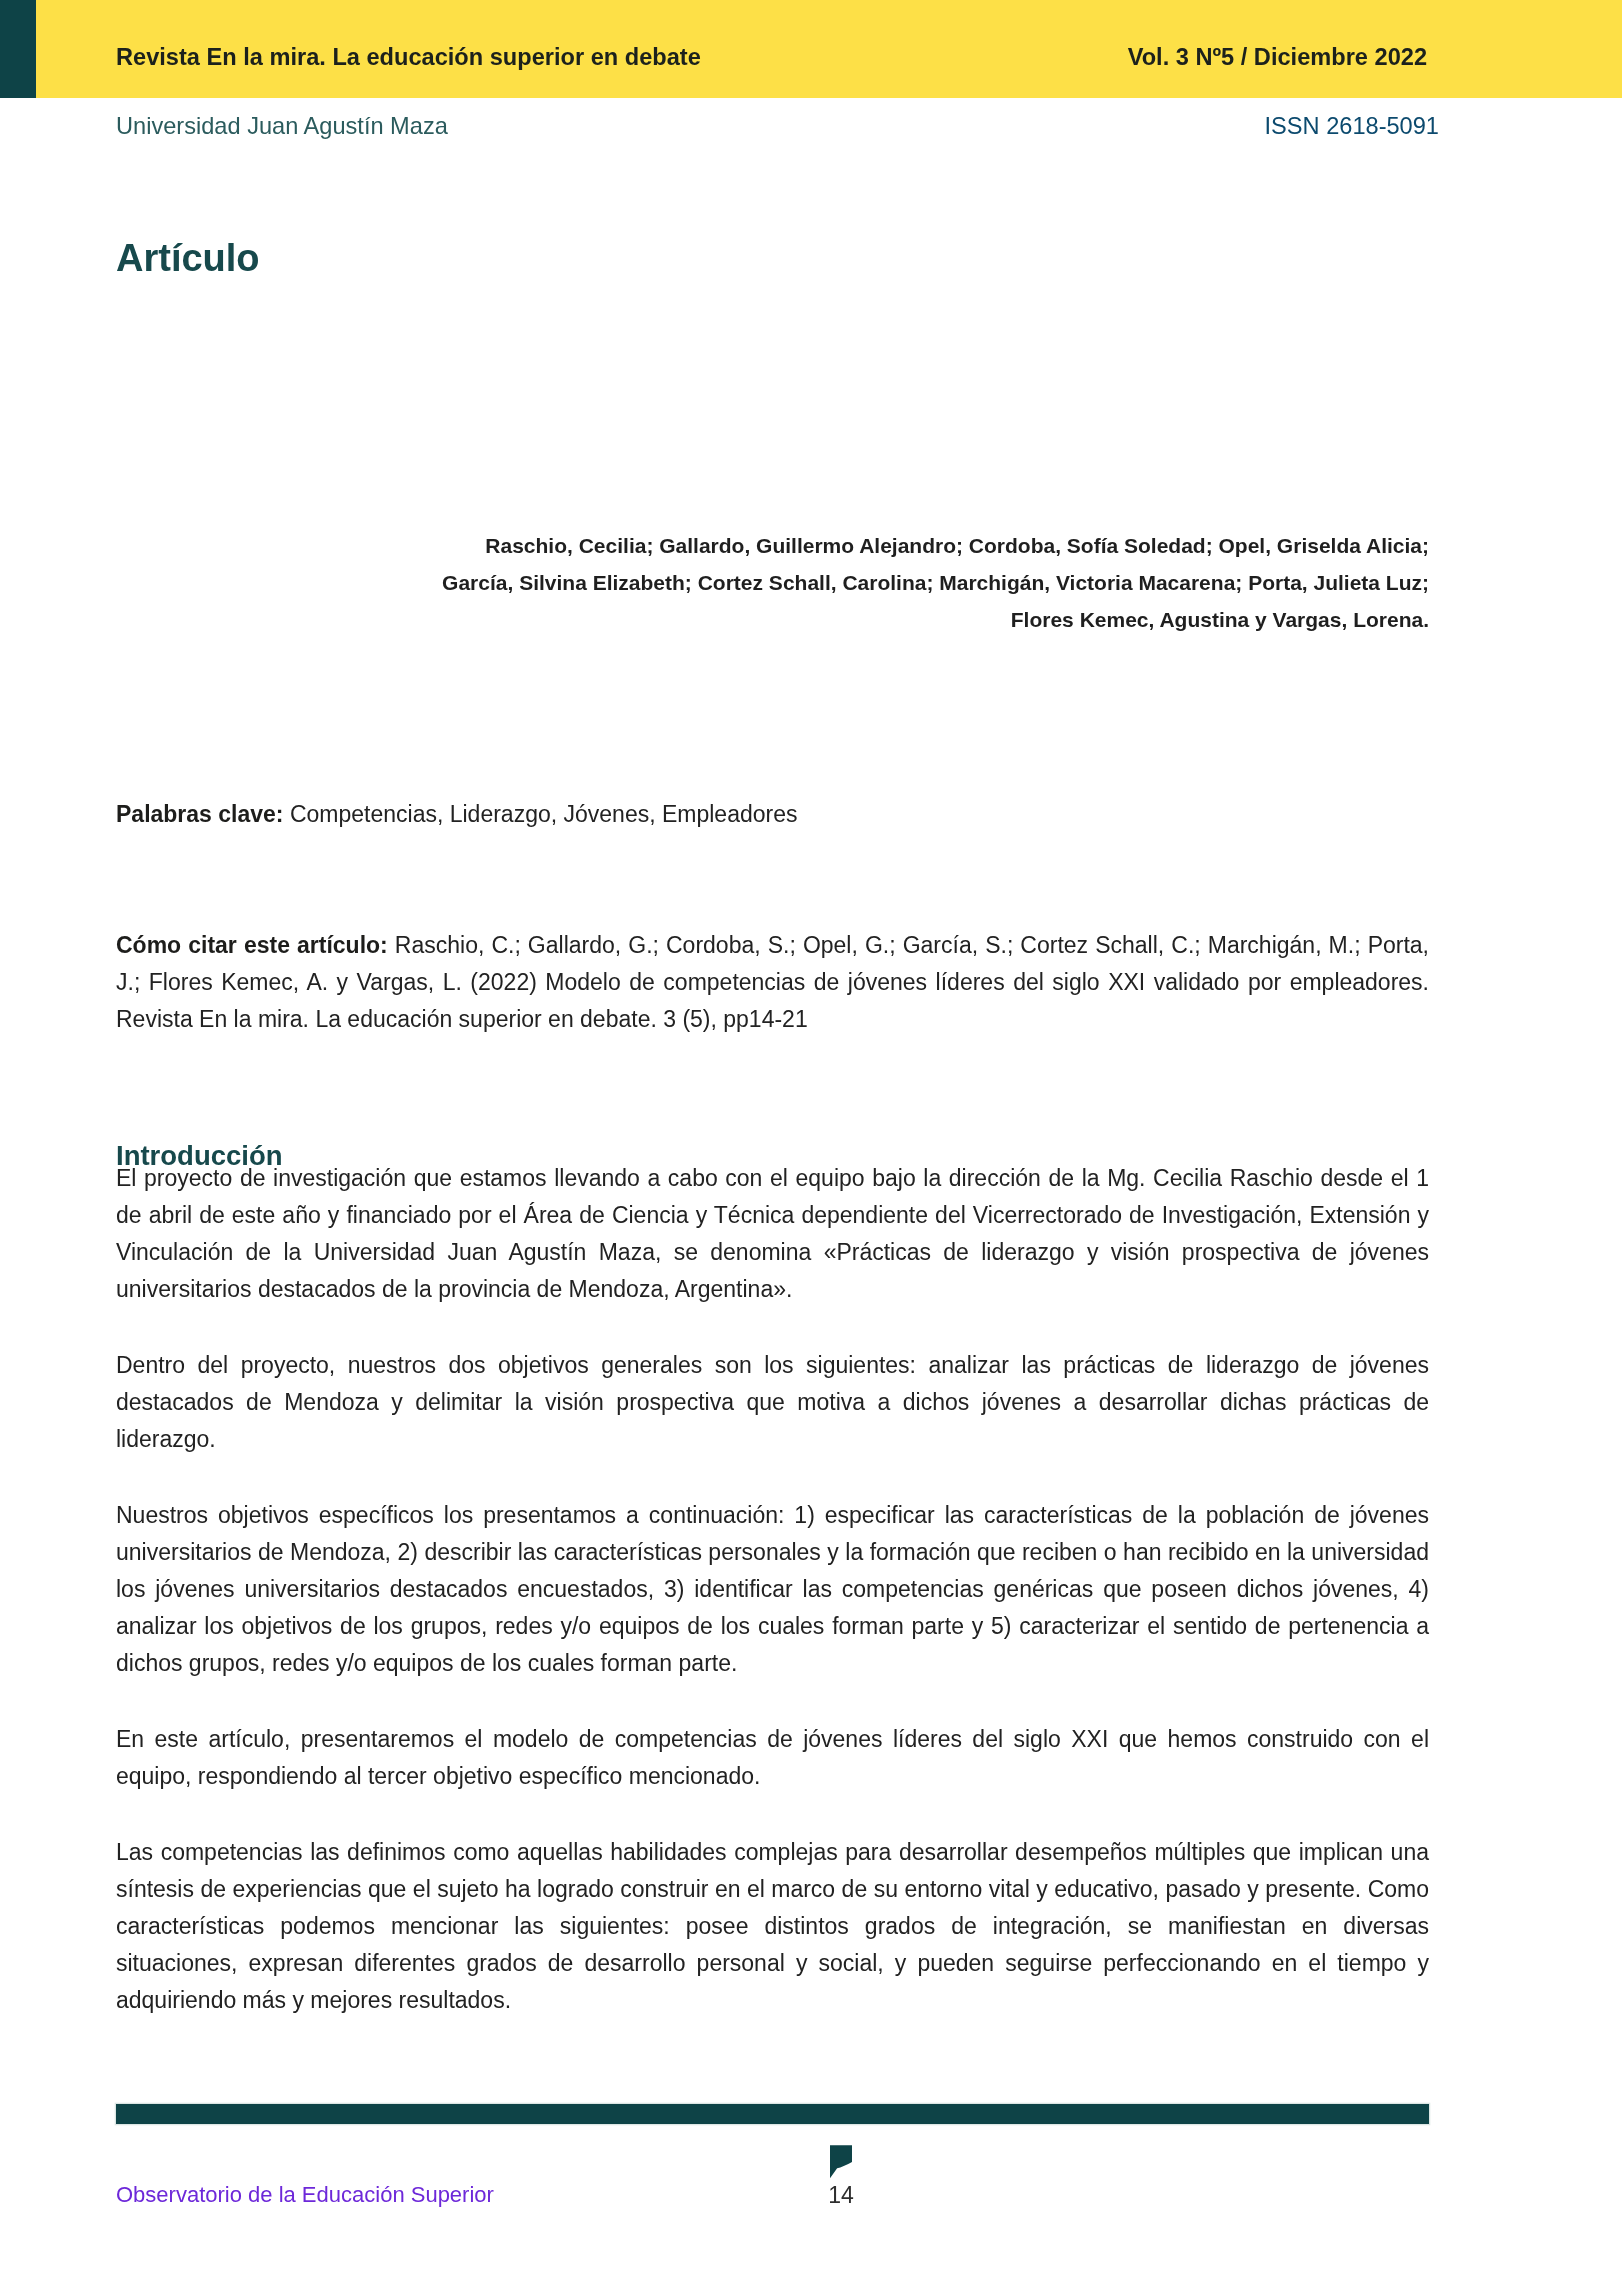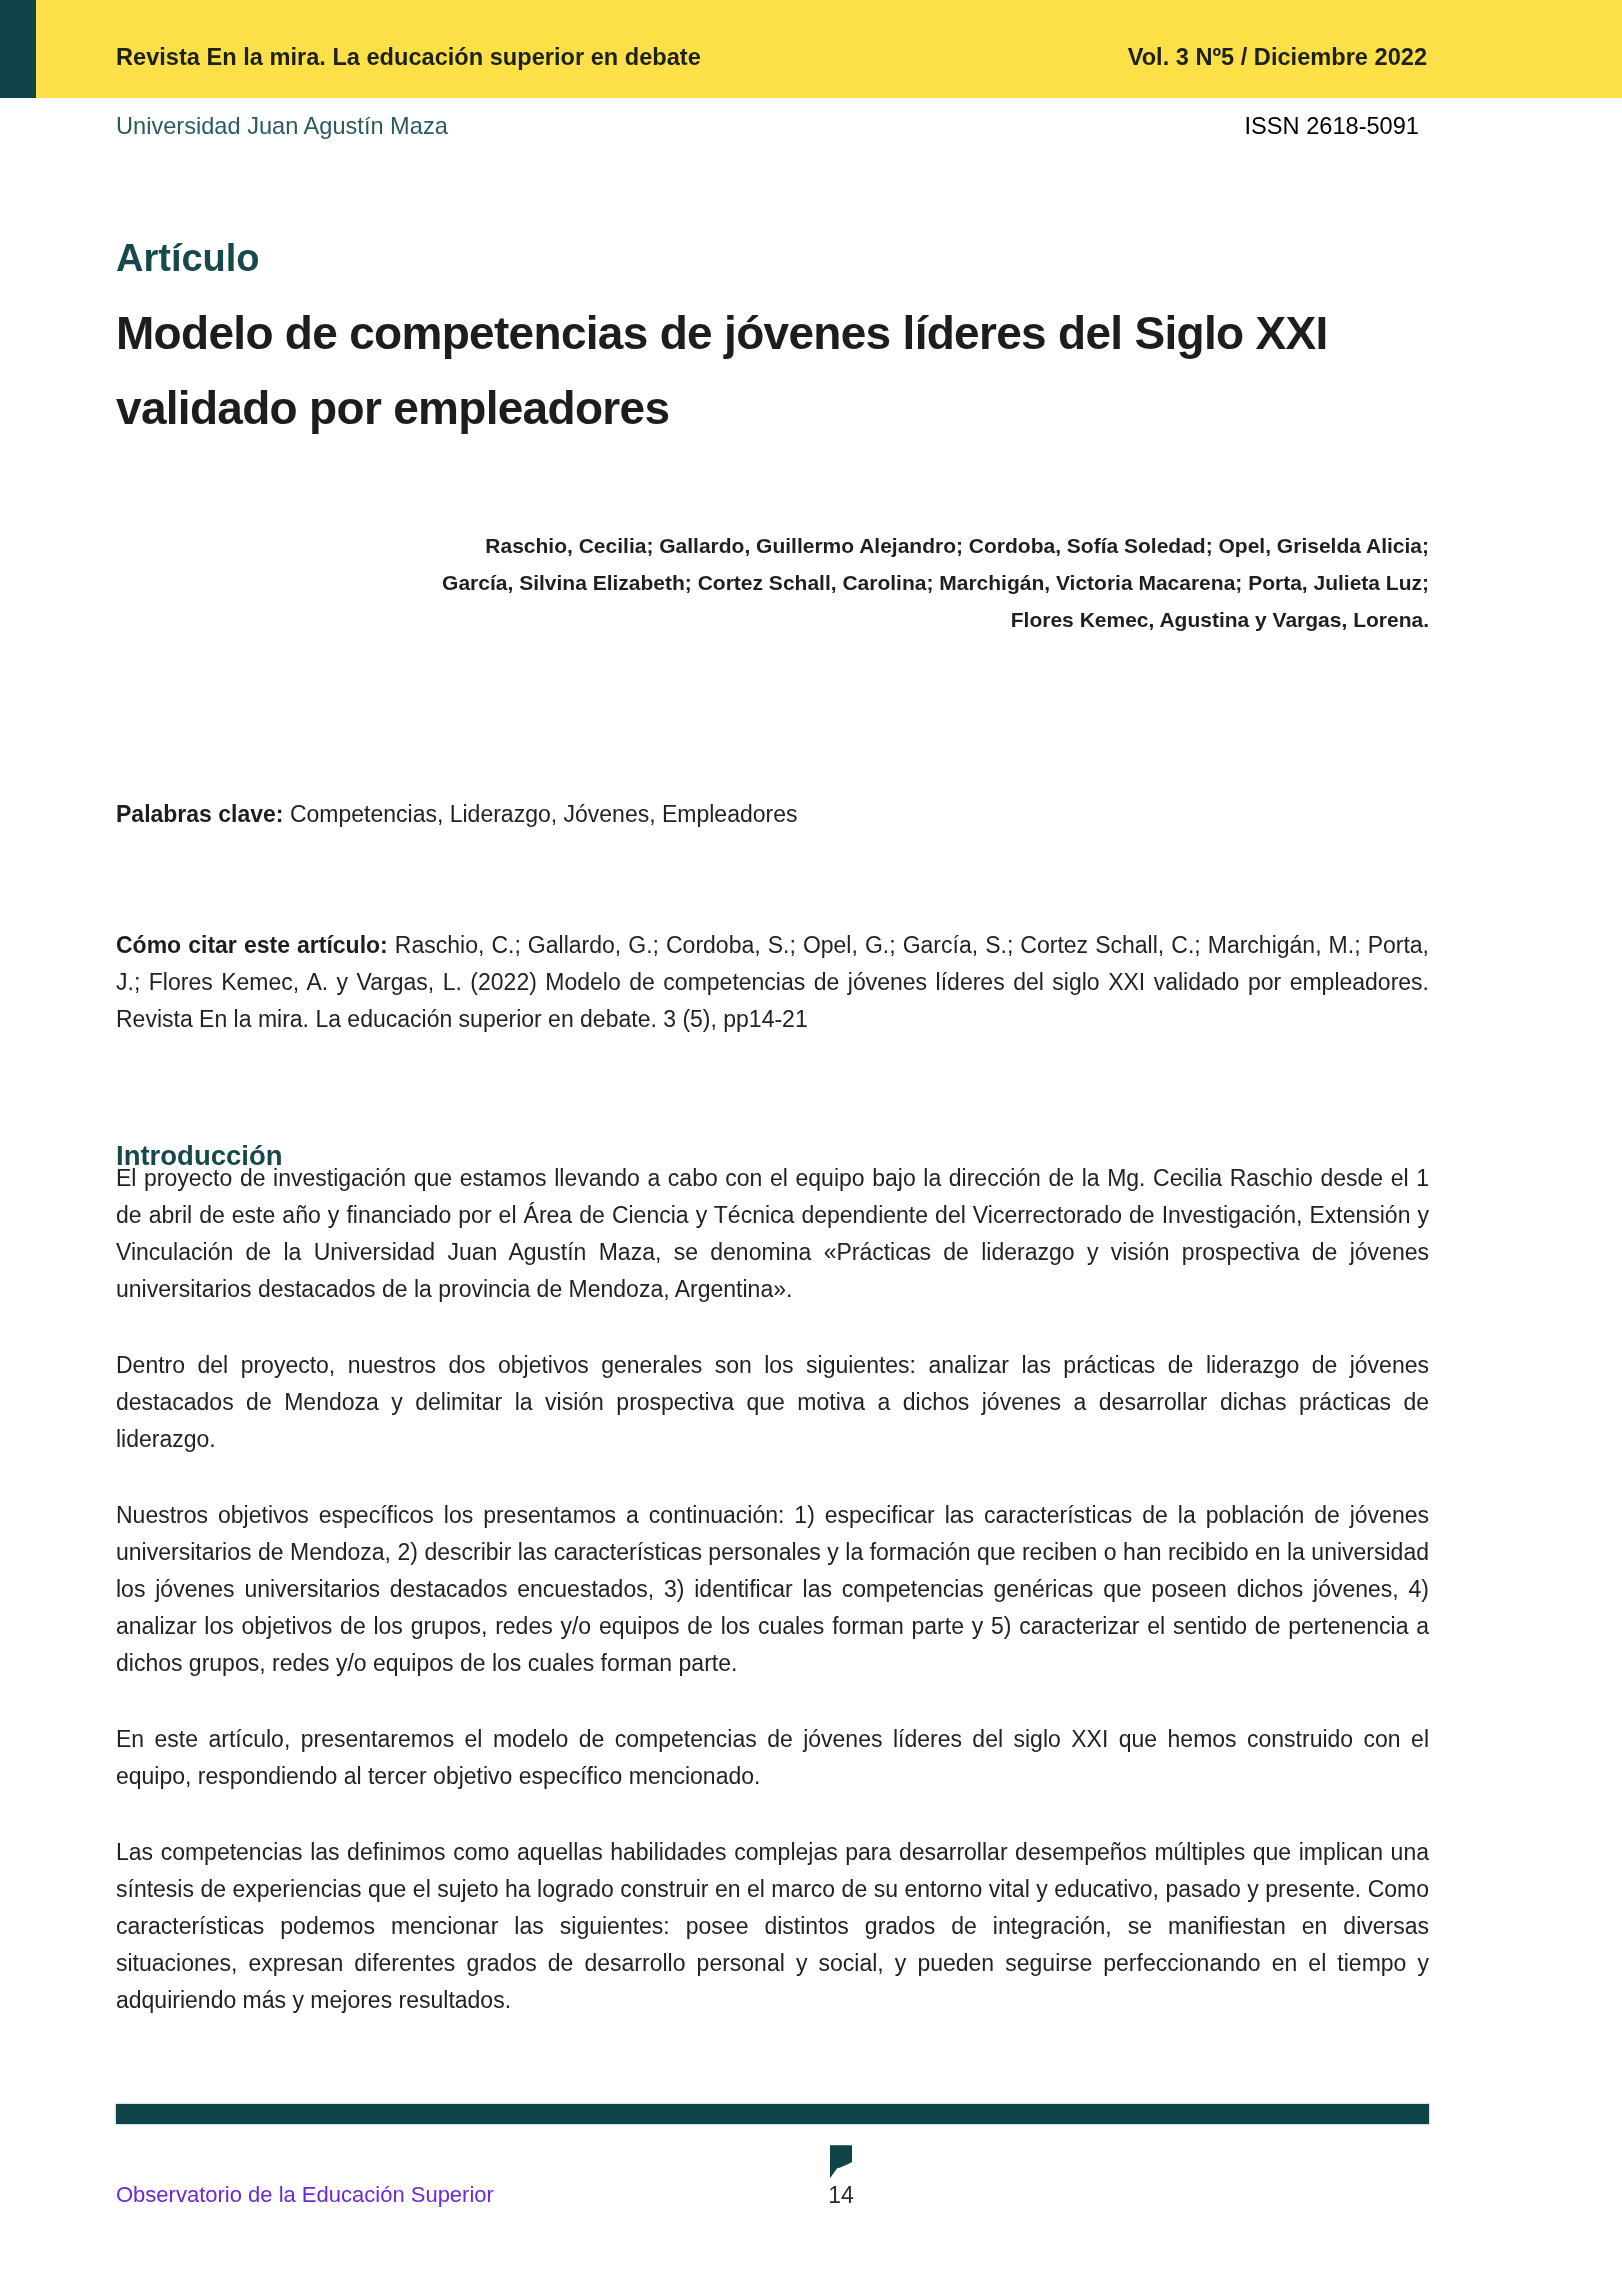--- a/index.html
+++ b/index.html
@@ -45,23 +45,23 @@
   
   .subheader-left {
     position: absolute;
     top: 111px; left: 116px;
     font-size: 23.6px; font-weight: 400;
     color: #2b5b5d;
     line-height: 30px;
   }
   .subheader-right {
     position: absolute;
-    top: 111px; right: 204px;
+    top: 111px; right: 184px;
     font-size: 23.6px; font-weight: 400;
-    color: #000000;
+    color: #0c4a6e;
     line-height: 30px;
   }
 
   
   .kicker {
     position: absolute;
     top: 237px; left: 116px;
     font-size: 38px; font-weight: bold;
     color: #17494c;
     line-height: 43px;
@@ -164,22 +164,20 @@
   <div class="banner">
     <div class="banner-corner"></div>
     <span class="banner-title">Revista En la mira. La educación superior en debate</span>
     <span class="banner-issue">Vol. 3 Nº5 / Diciembre 2022</span>
   </div>
 
   <span class="subheader-left">Universidad Juan Agustín Maza</span>
   <span class="subheader-right">ISSN 2618-5091</span>
 
   <div class="kicker">Artículo</div>
-  <h1 class="title" style="margin:0">Modelo de competencias de jóvenes líderes del Siglo XXI
-validado por empleadores</h1>
   <div class="authors">Raschio, Cecilia; Gallardo, Guillermo Alejandro; Cordoba, Sofía Soledad; Opel, Griselda Alicia;
 García, Silvina Elizabeth; Cortez Schall, Carolina; Marchigán, Victoria Macarena; Porta, Julieta Luz;
 Flores Kemec, Agustina y Vargas, Lorena.</div>
 
 
   <div class="meta-line keywords-block">
     <span class="kw-row">
       <b class="lbl">Palabras clave:</b><span> Competencias, Liderazgo, Jóvenes, Empleadores</span>
     </span>
   </div>

